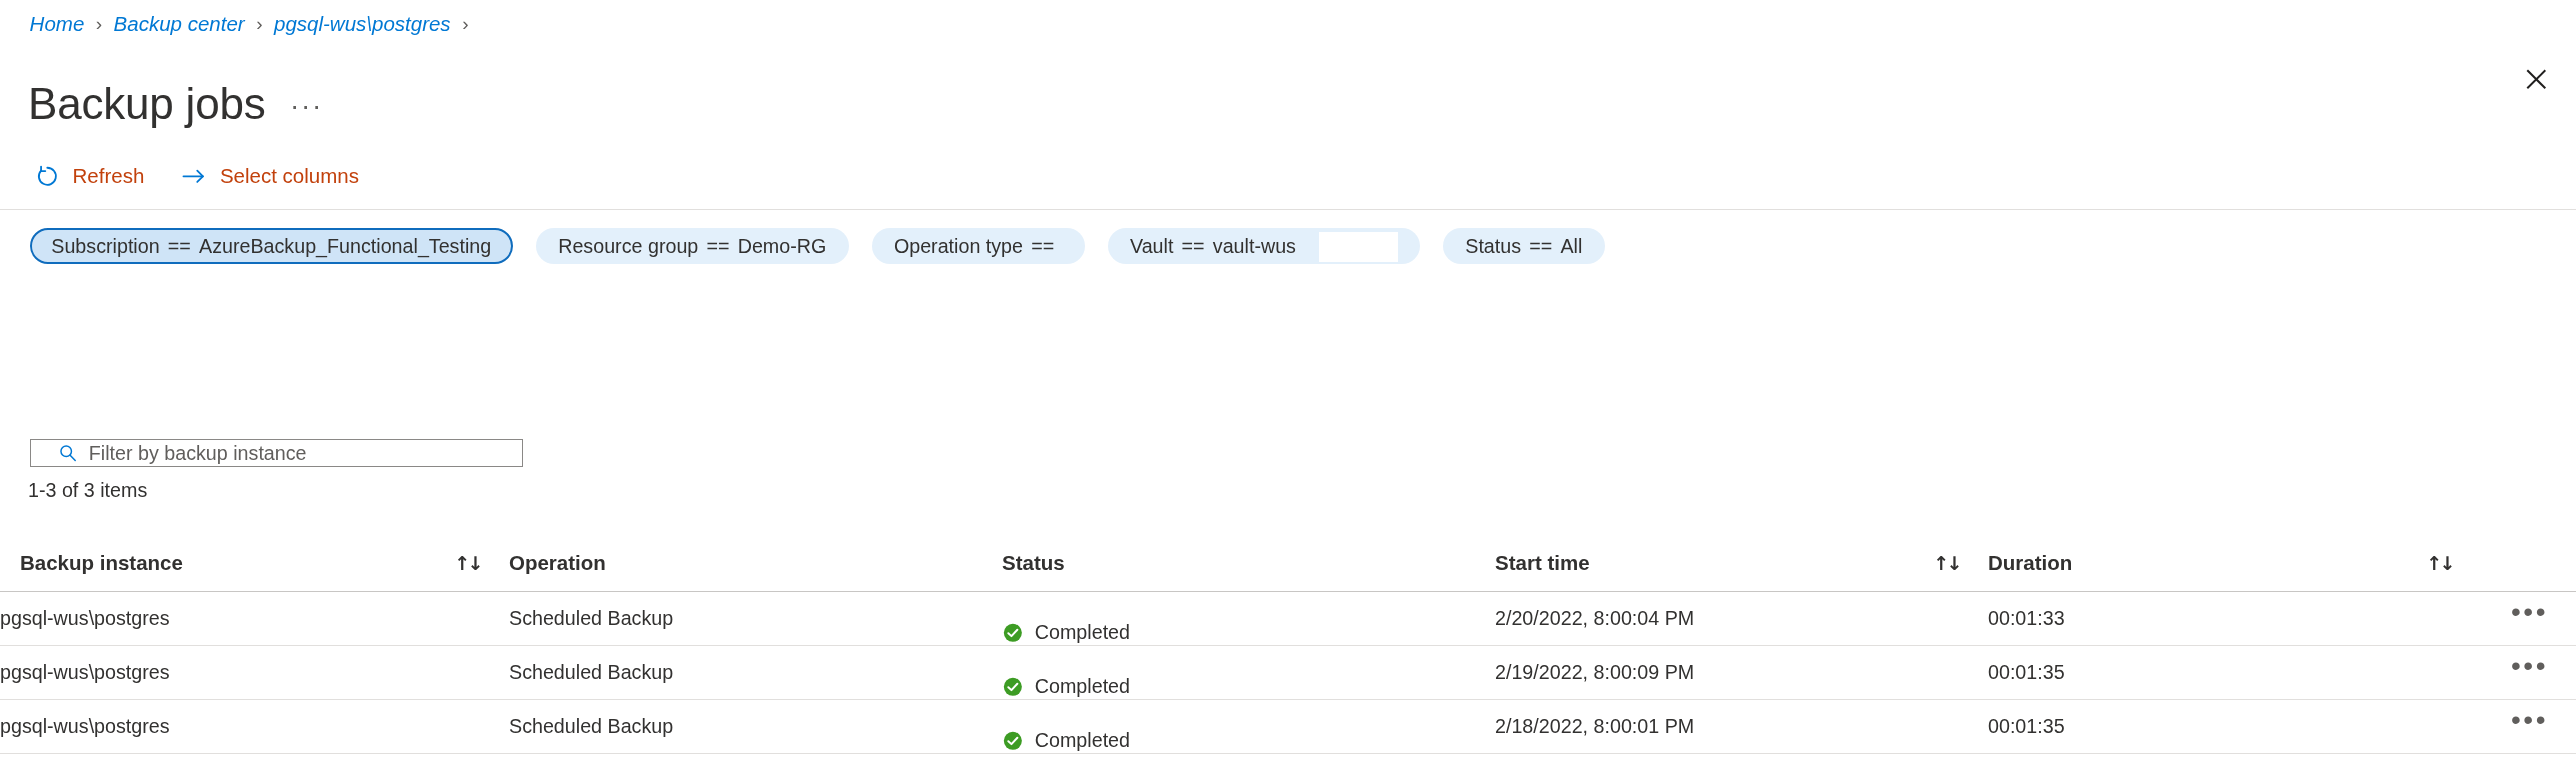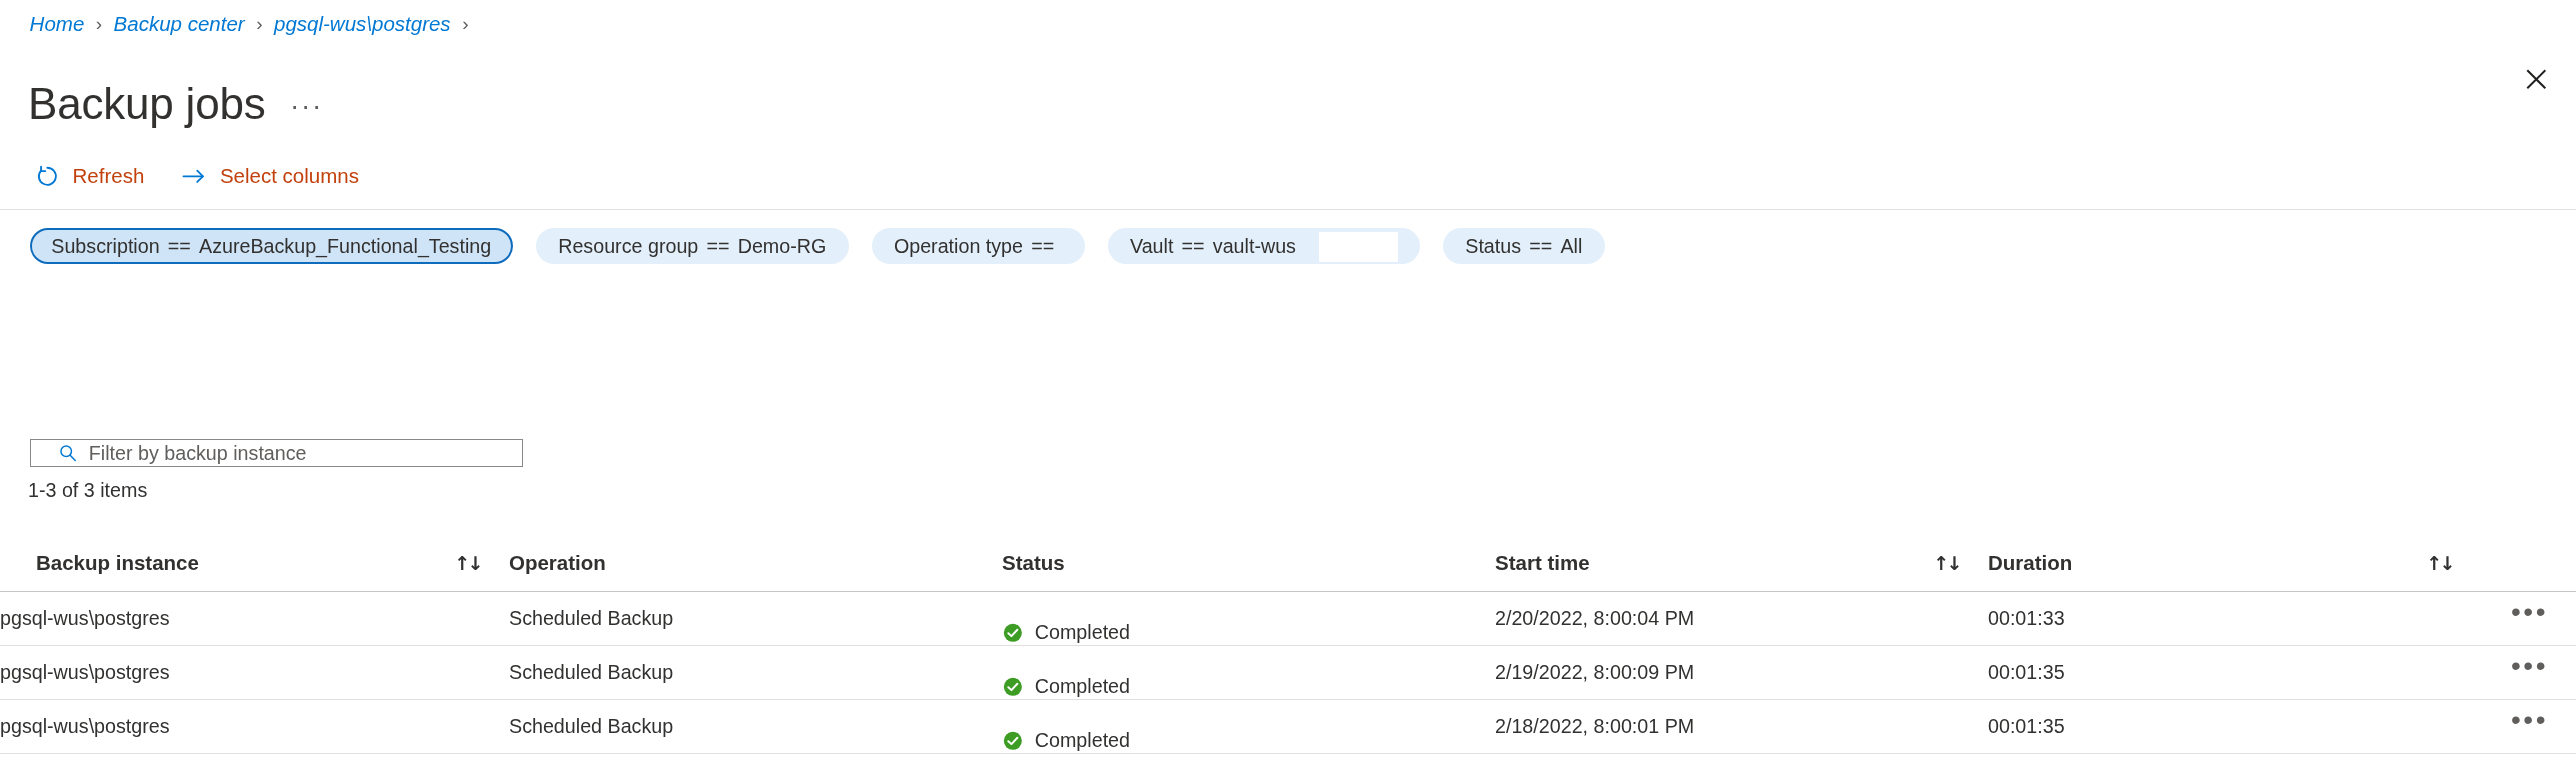--- a/index.html
+++ b/index.html
@@ -263,21 +263,21 @@
   }
   .th-inner.no-sort { justify-content: flex-start; }
   .sort-icon {
     font-size: 19px;
     color: #323130;
     letter-spacing: -2.5px;
     margin-left: 9.9px;
     flex: none;
     font-family: "DejaVu Sans", sans-serif;
   }
-  .col-pad { padding-left: 36px; }
+  .col-pad { padding-left: 20px; }
 
   .status-cell {
     display: flex;
     align-items: center;
     margin-top: 28px;
   }
   .status-icon {
     width: 21.3px;
     height: 21.3px;
     margin-right: 11.5px;

